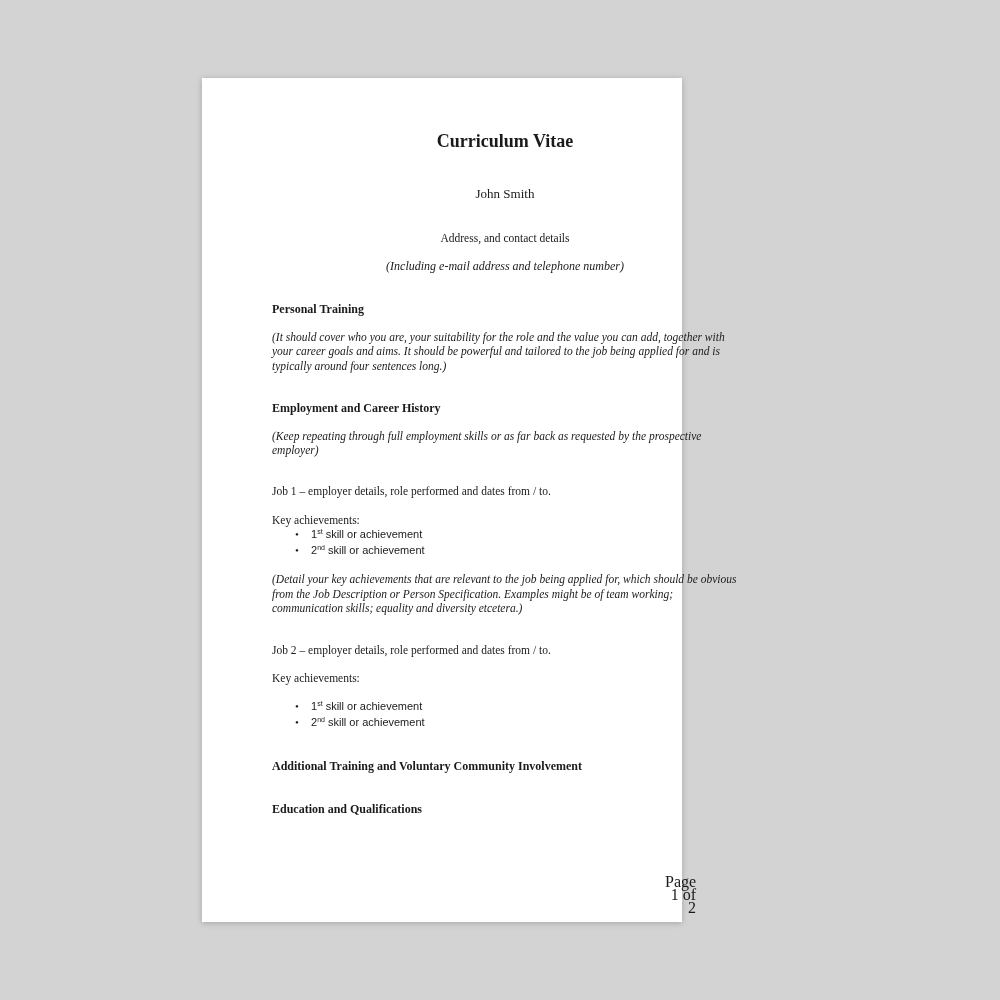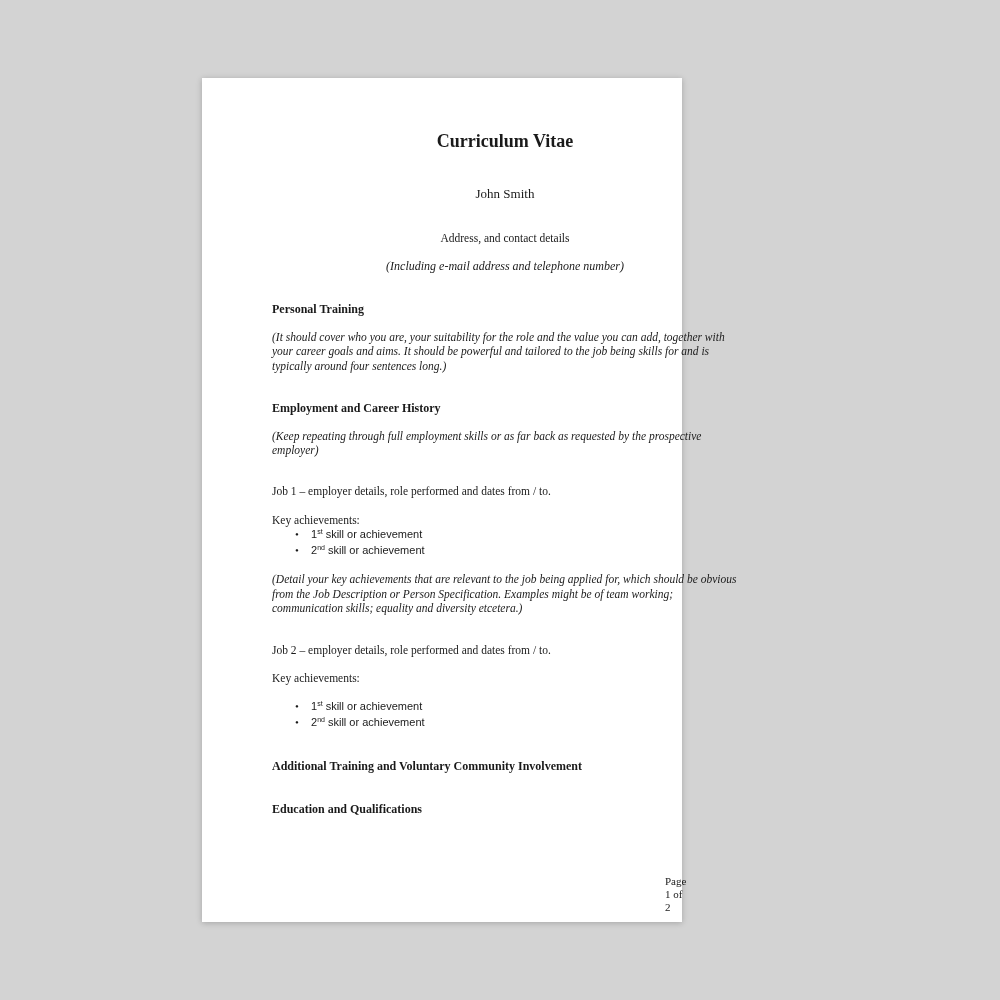--- a/index.html
+++ b/index.html
@@ -73,40 +73,40 @@
     font-size: 11px;
   }
   .sup {
     font-size: 7px;
     position: relative;
     top: -4px;
   }
   .footer-page {
     position: absolute;
     left: 463px; top: 797px;
-    font-size: 11px; line-height: 13px;
+    font-size: 16px; line-height: 13px; text-align: right;
   }
 </style>
 </head>
 <body>
 
 <div class="paper">
   <div class="content">
 
     <div class="doc-title centered">Curriculum Vitae</div>
 
     <div class="doc-name centered">John Smith</div>
 
     <div class="addr-line centered">Address, and contact details</div>
 
     <div class="addr-note centered">(Including e-mail address and telephone number)</div>
 
     <div class="h2 mt-lg3">Personal Training</div>
 
-    <div class="para-italic mt-sm">(It should cover who you are, your suitability for the role and the value you can add, together with your career goals and aims. It should be powerful and tailored to the job being skills for and is typically around four sentences long.)</div>
+    <div class="para-italic mt-sm">(It should cover who you are, your suitability for the role and the value you can add, together with your career goals and aims. It should be powerful and tailored to the job being applied for and is typically around four sentences long.)</div>
 
     <div class="h2 mt-lg2">Employment and Career History</div>
 
     <div class="para-italic mt-sm">(Keep repeating through full employment skills or as far back as requested by the prospective employer)</div>
 
     <div class="plain mt-lg">Job 1 – employer details, role performed and dates from / to.</div>
 
     <div class="plain mt-md">Key achievements:</div>
 
     <ul class="bullet-list">

